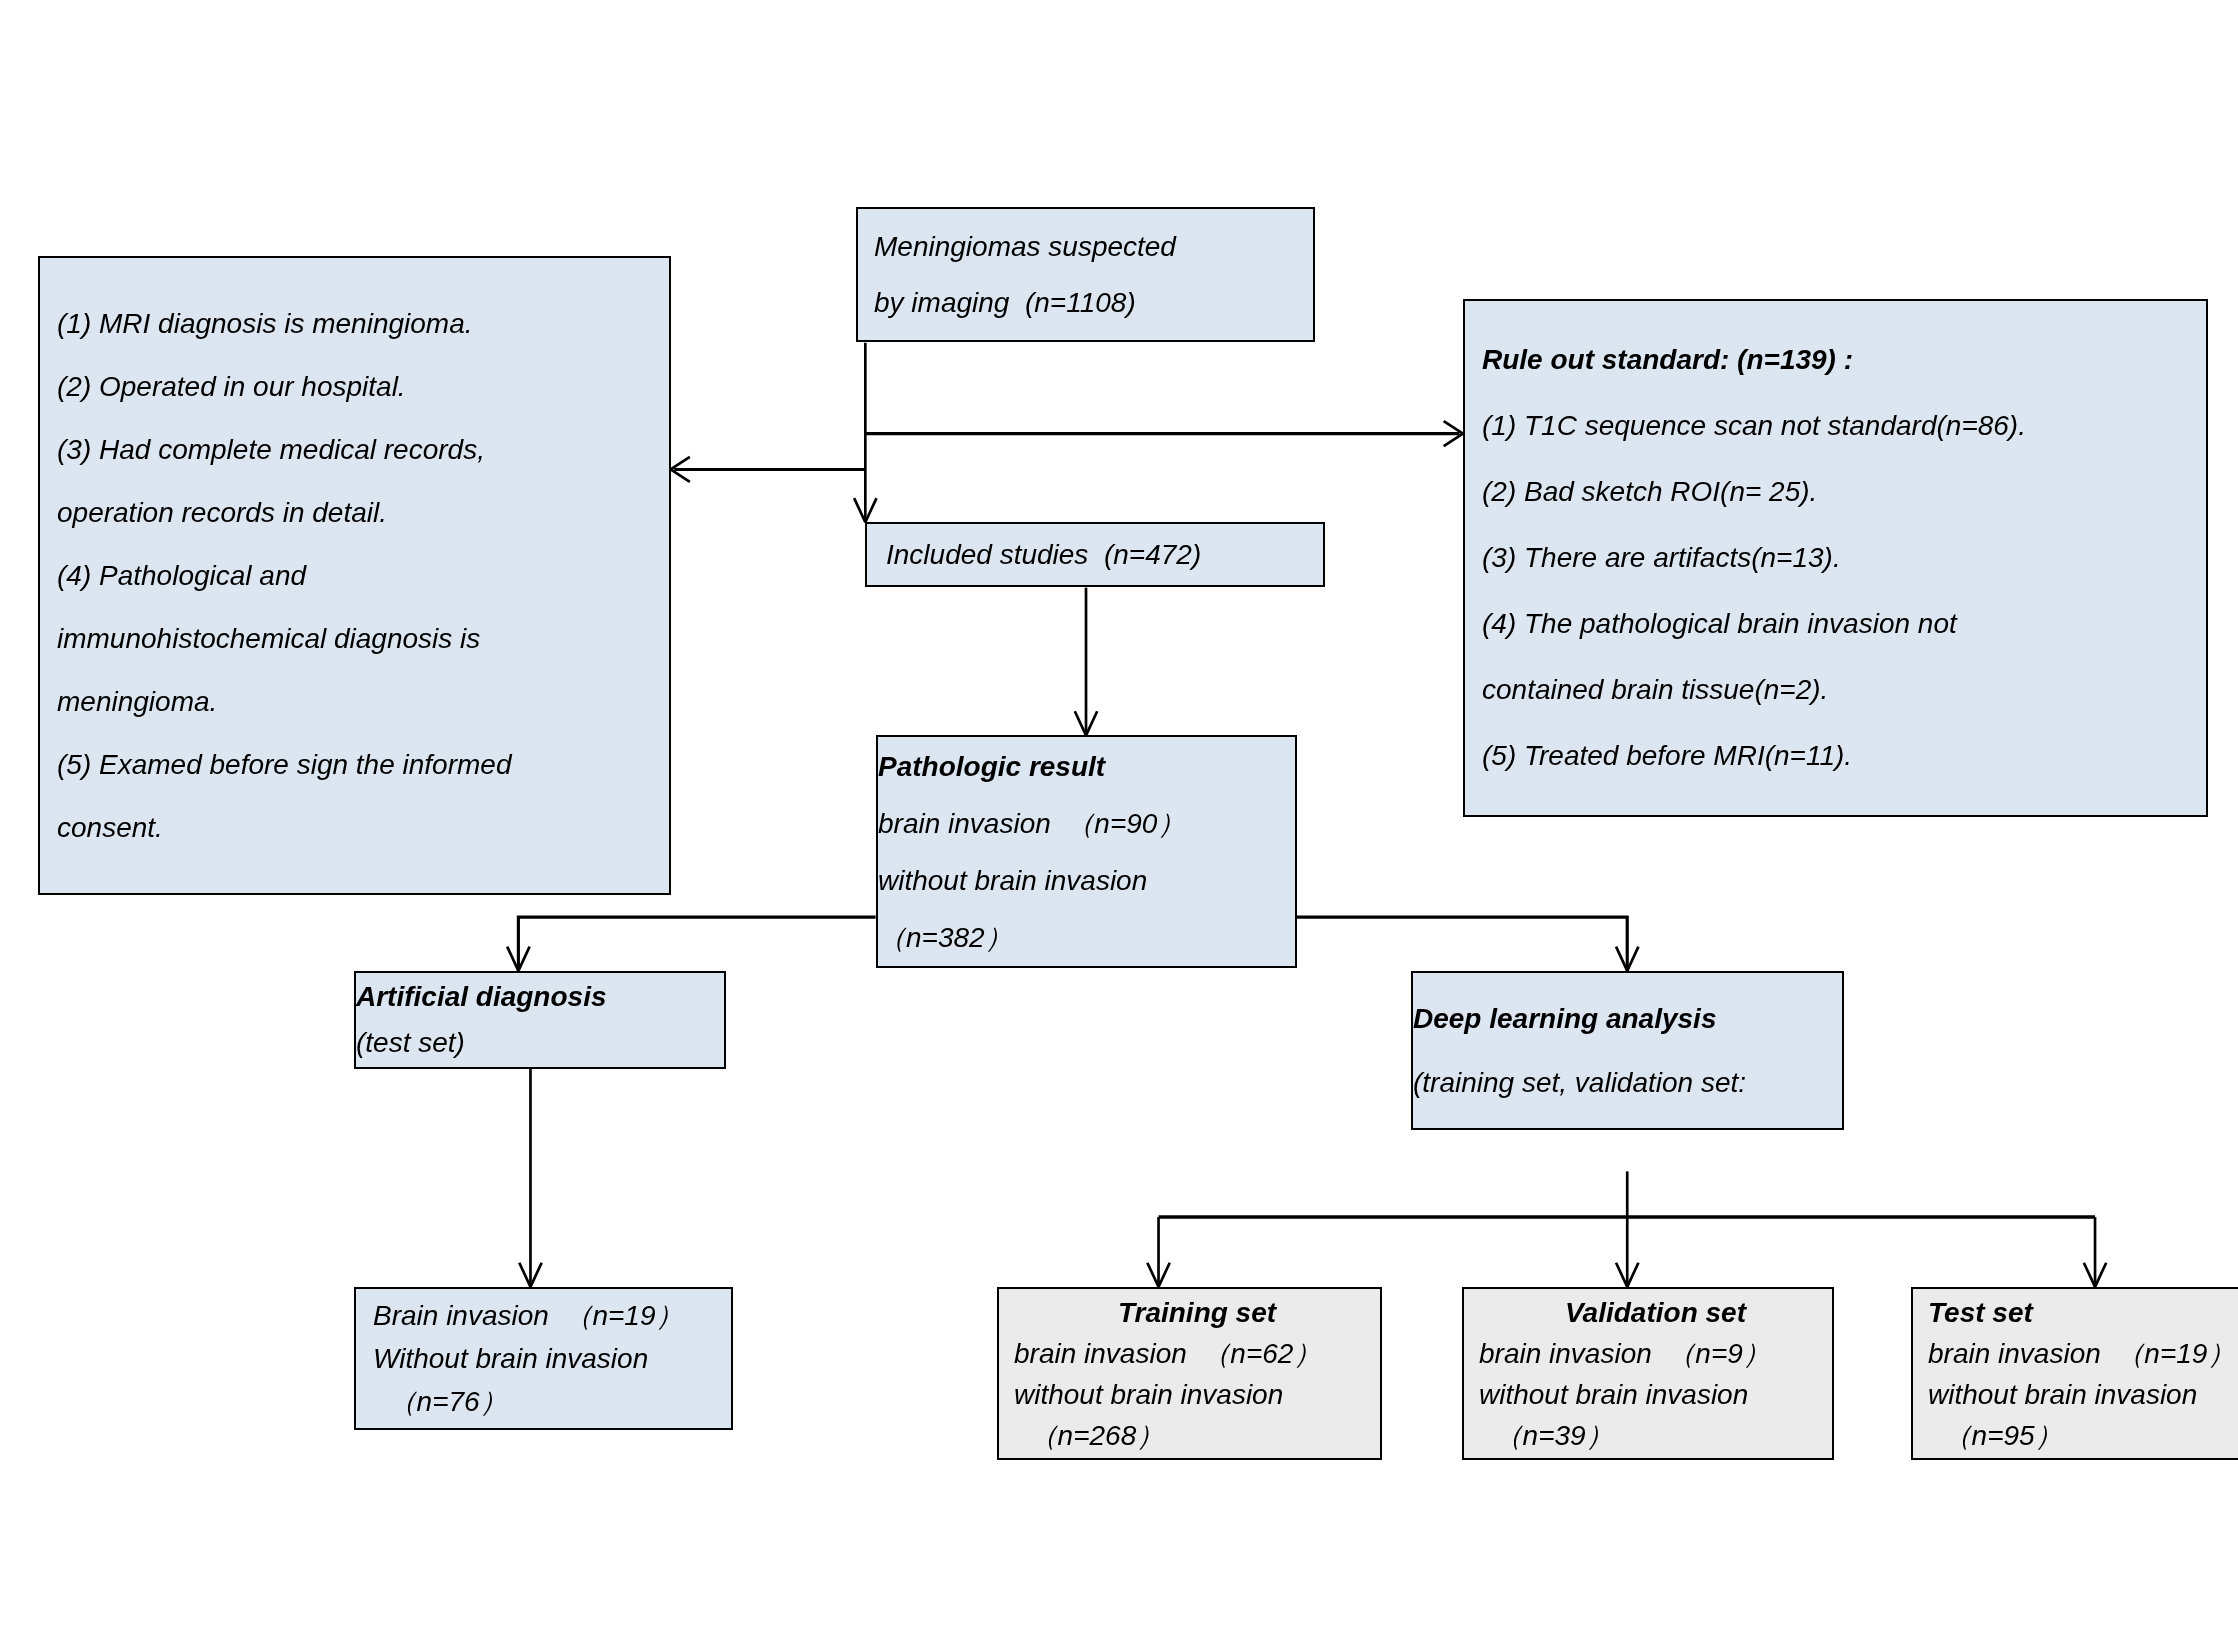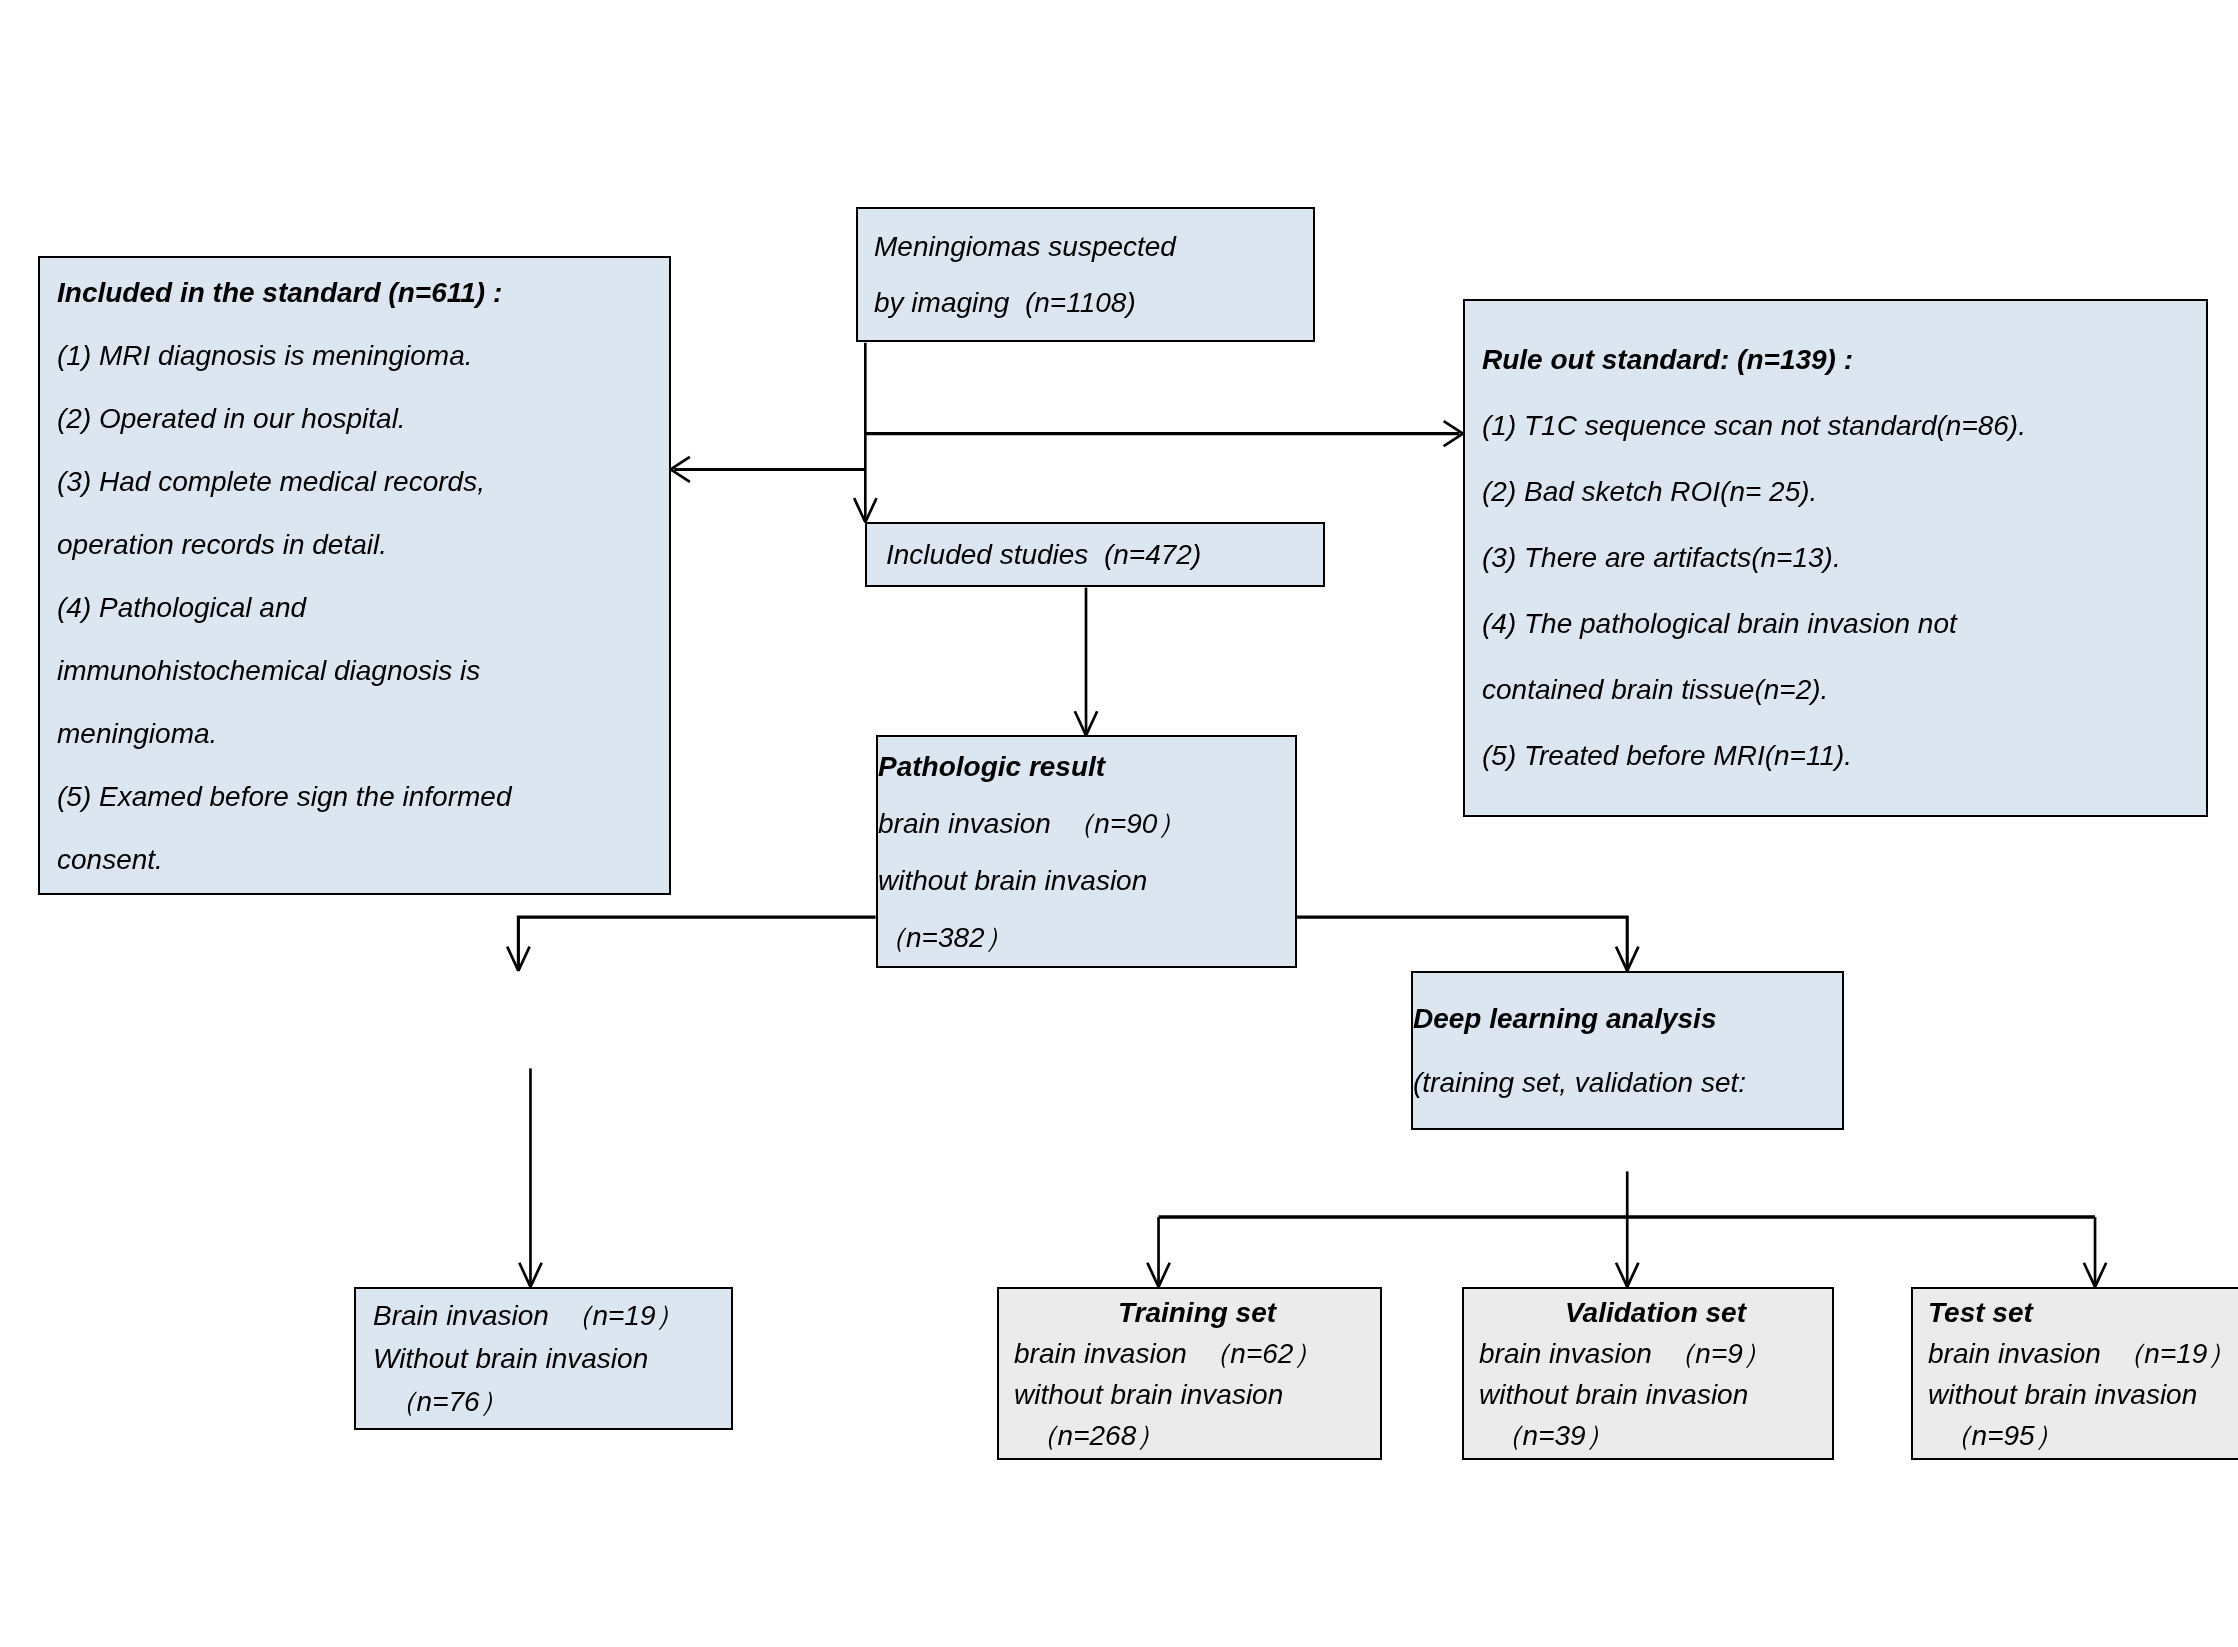--- a/index.html
+++ b/index.html
@@ -166,21 +166,20 @@
       <path d="M2588,2718 L4680,2718" fill="none" stroke="#000000" stroke-width="8"></path>
       <path d="M2588,2718 L2588,2874" fill="none" stroke="#000000" stroke-width="6"></path>
       <path d="M4680,2718 L4680,2874" fill="none" stroke="#000000" stroke-width="6"></path>
       <path d="M2588,2874 L2563,2820 M2588,2874 L2613,2820" fill="none" stroke="#000000" stroke-width="6"></path>
       <path d="M3635,2874 L3610,2820 M3635,2874 L3660,2820" fill="none" stroke="#000000" stroke-width="6"></path>
       <path d="M4680,2874 L4655,2820 M4680,2874 L4705,2820" fill="none" stroke="#000000" stroke-width="6"></path>
     </g>
   </svg>
 
   <div class="node left" id="node-included-standard">
-    <span class="ln ttl">Included in the standard (n=611) :</span>
     <span class="ln">(1) MRI diagnosis is meningioma.</span>
     <span class="ln">(2) Operated in our hospital.</span>
     <span class="ln">(3) Had complete medical records,</span>
     <span class="ln">operation records in detail.</span>
     <span class="ln">(4) Pathological and</span>
     <span class="ln">immunohistochemical diagnosis is</span>
     <span class="ln">meningioma.</span>
     <span class="ln">(5) Examed before sign the informed</span>
     <span class="ln">consent.</span>
   </div>
@@ -204,20 +203,24 @@
     <span class="ln">Included studies  (n=472)</span>
   </div>
 
   <div class="node center" id="node-pathologic">
     <span class="ln ttl">Pathologic result</span>
     <span class="ln">brain invasion  （n=90）</span>
     <span class="ln">without brain invasion</span>
     <span class="ln">（n=382）</span>
   </div>
 
+  <div class="node center" id="node-artificial">
+    <span class="ln ttl">Artificial diagnosis</span>
+    <span class="ln">(test set)</span>
+  </div>
 
   <div class="node left" id="node-artificial-result">
     <span class="ln">Brain invasion  （n=19）</span>
     <span class="ln">Without brain invasion</span>
     <span class="ln">  （n=76）</span>
   </div>
 
   <div class="node center" id="node-deeplearning">
     <span class="ln ttl">Deep learning analysis</span>
     <span class="ln">(training set, validation set:</span>

